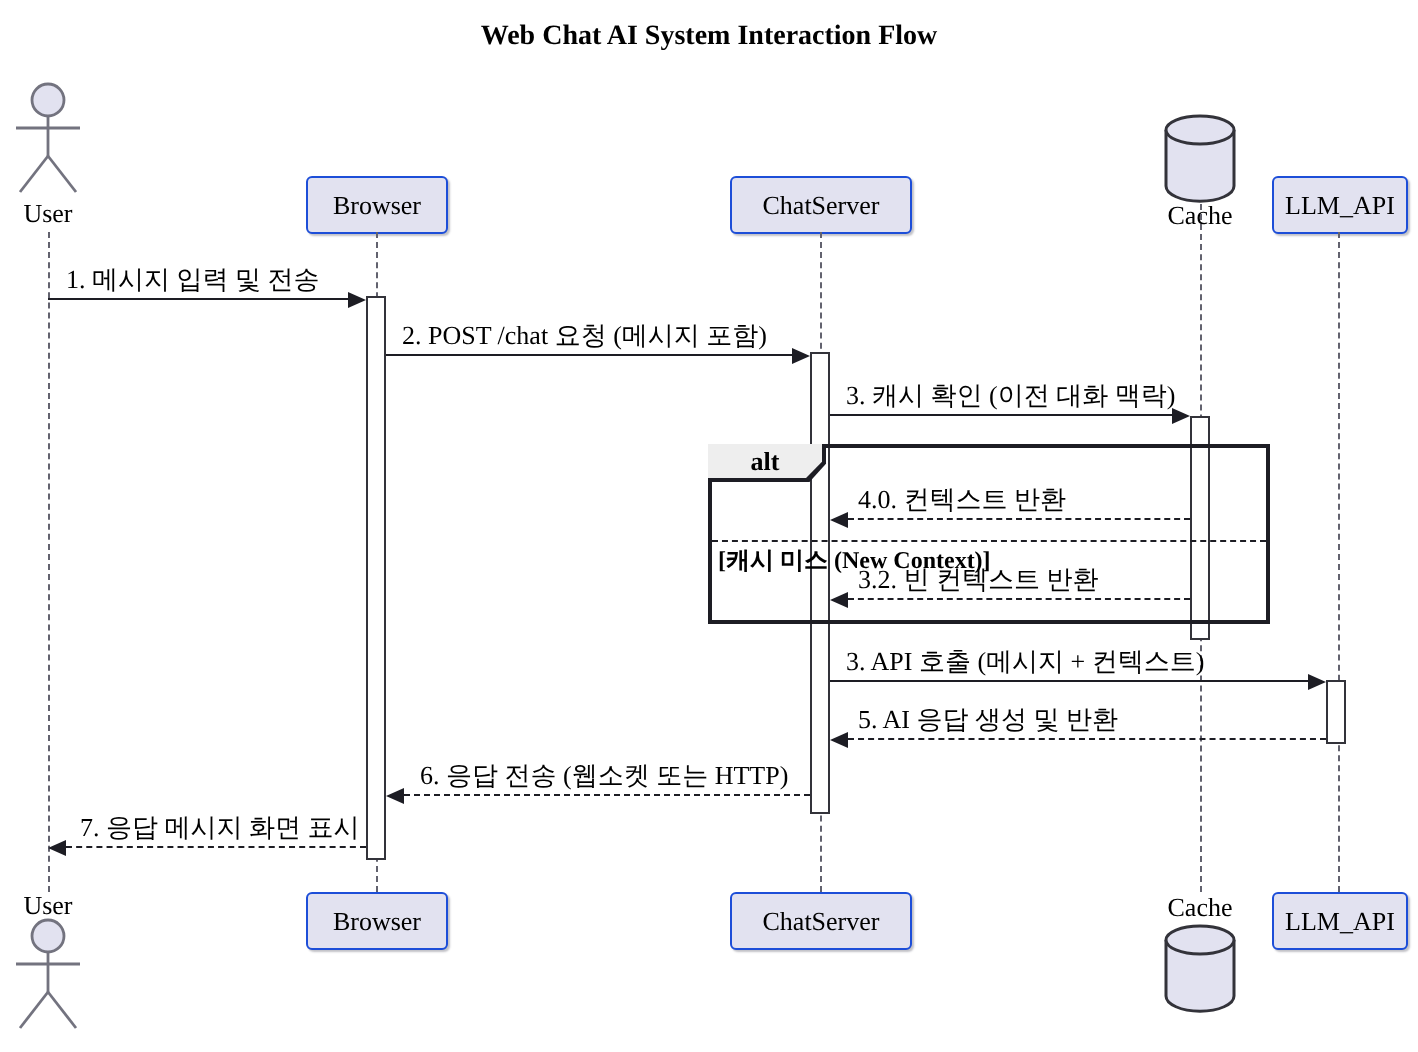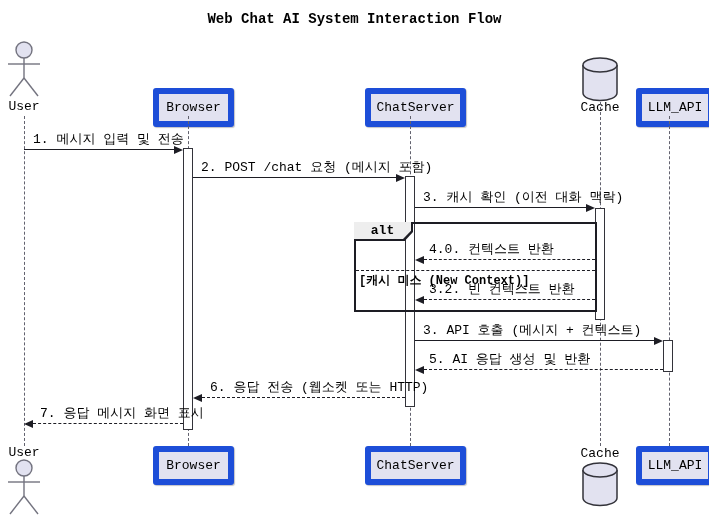--- a/index.html
+++ b/index.html
@@ -1,27 +1,27 @@
 <!DOCTYPE html>
 <html><head>
 <meta charset="utf-8">
 <style>
   html,body { margin:0; padding:0; background:#fff; }
   #stage {
     position:relative; width:709px; height:526px; background:#ffffff;
-    font-family:Liberation Mono, monospace; color:#000;
+    font-family:Liberation Serif, serif; color:#000;
     overflow:hidden;
   }
   .title {
     position:absolute; left:0; right:0; top:11px; text-align:center;
     font-size:14px; font-weight:bold;
   }
   .pbox {
     position:absolute; height:27px; background:#E2E2F0;
-    border:6px solid #1d4ed8; border-radius:3px;
+    border:1px solid #1d4ed8; border-radius:3px;
     display:flex; align-items:center; justify-content:center;
     font-size:13px; box-shadow:1px 1px 1px rgba(120,120,130,.45);
   }
   .plabel {
     position:absolute; text-align:center; font-size:13px; white-space:nowrap;
   }
   .lifeline {
     position:absolute; width:0; border-left:1px dashed #62626e; z-index:1;
   }
   .activation {
@@ -30,21 +30,21 @@
   .msg-label {
     position:absolute; font-size:13px; white-space:nowrap; z-index:6; line-height:16px;
   }
   .mline { position:absolute; height:0; z-index:5; }
   .mline.solid  { border-top:1px solid #1d1d24; }
   .mline.dashed { border-top:1px dashed #1d1d24; }
   .ah { position:absolute; width:0; height:0; border-style:solid; z-index:6; }
   .ah.right { border-width:4px 0 4px 9px; border-color:transparent transparent transparent #1d1d24; }
   .ah.left  { border-width:4px 9px 4px 0; border-color:transparent #1d1d24 transparent transparent; }
   .alt-frame {
-    position:absolute; left:354px; top:222px; width:243px; height:90px;
+    position:absolute; left:354px; top:222px; width:281px; height:90px;
     border:2px solid #1d1d24; z-index:4; box-sizing:border-box;
   }
   .alt-tab-outer {
     position:absolute; left:-2px; top:-2px; width:59px; height:19px;
     background:#1d1d24;
     clip-path:polygon(0 0,100% 0,100% 52%,86% 100%,0 100%);
   }
   .alt-tab-inner {
     position:absolute; left:0px; top:0px; width:57px; height:17px;
     background:#EEEEEE;

